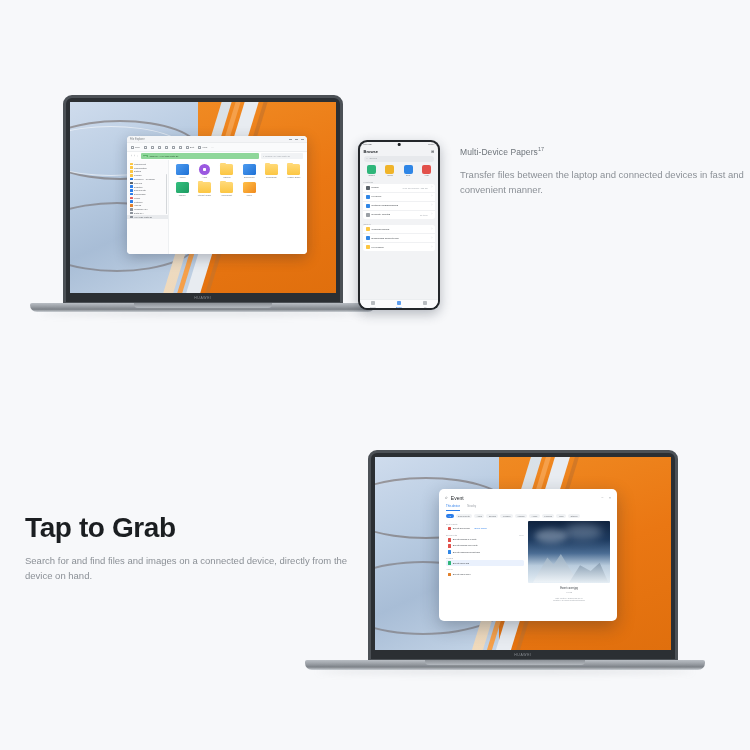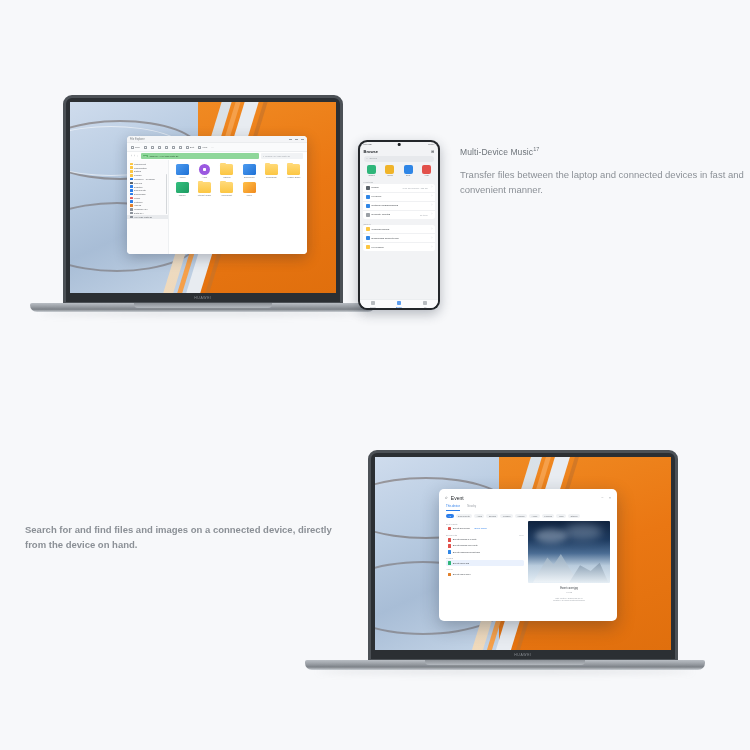--- a/index.html
+++ b/index.html
@@ -427,21 +427,21 @@
           <div class="it">
             <div class="g"></div>
             <div>Me</div>
           </div>
         </div>
     </div>
   </div>
 
   <div class="tb-right">
     <div class="eyebrow">
-      <span>Multi-Device Music</span><sup>17</sup>
+      <span>Multi-Device Papers</span><sup>17</sup>
     </div>
     <div class="body">Transfer files between the laptop and connected devices in fast and convenient manner.</div>
   </div>
 
   <div class="laptop" style="left:305px; top:450px; width:400px; height:225px;">
     <div class="lid" style="left:63px; top:0; width:310px; height:212px;">
       <div class="screen">
         <div class="wallpaper">
           <div class="wp-blue" style="width:46%;"></div>
           <div class="wp-orange" style="width:58%;"></div>
@@ -538,16 +538,17 @@
       </div>
       <div class="bezel-logo">
         <span>HUAWEI</span>
       </div>
     </div>
     <div class="base" style="left:0; top:210px; width:400px; height:10px;"></div>
     <div class="base-shadow" style="left:12px; top:219px; width:376px; height:5px;"></div>
   </div>
 
   <div class="tb-left">
-    <div class="body" style="max-width:330px;font-weight:bold;">Search for and find files and images on a connected device, directly from the device on hand.</div>
+    <div class="headline" style="margin-top:0;">Tap to Grab</div>
+    <div class="body" style="max-width:330px;">Search for and find files and images on a connected device, directly from the device on hand.</div>
   </div>
 
 </div>
 
 </body></html>

